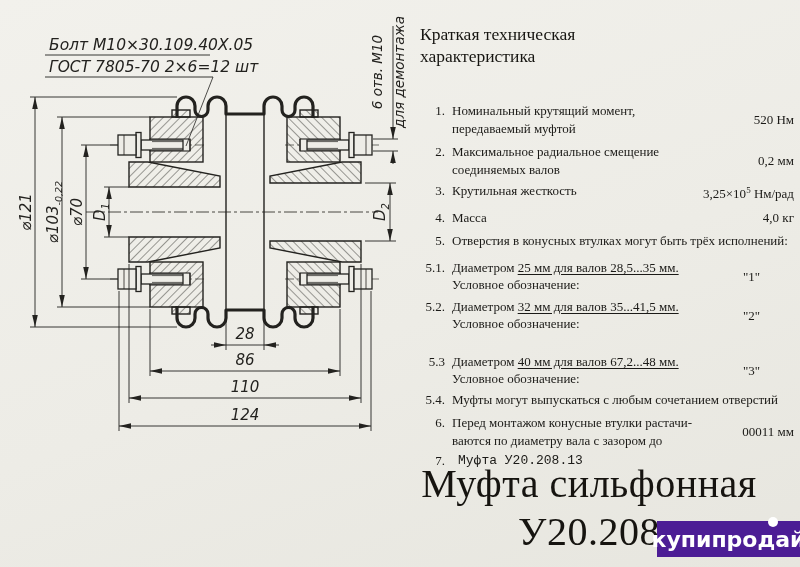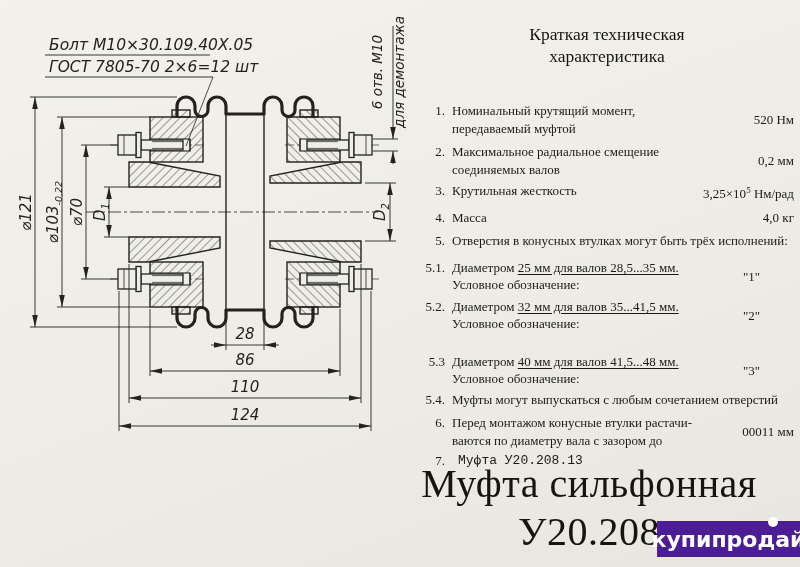--- a/index.html
+++ b/index.html
@@ -6,21 +6,21 @@
   body{
     width:800px;height:567px;position:relative;overflow:hidden;
     background:linear-gradient(160deg,#f2f1ec 0%,#edece6 55%,#e7e6df 100%);
     font-family:"Liberation Serif", serif;color:#1b1a17;
   }
   
   #drawing{position:absolute;left:0;top:0;width:420px;height:470px;}
   
   #specs{position:absolute;left:420px;top:0;width:374px;}
   .specs-title{
-    margin-top:23px;text-align:center;font-size:17.5px;line-height:22px;
+    margin-top:23px;font-size:17.5px;line-height:22px;
     white-space:pre-line;color:#161511;
   }
   .items{margin-top:35px;padding-left:2px;}
   .row{display:flex;font-size:13px;line-height:17.5px;}
   .row .num{flex:0 0 30px;text-align:right;padding-right:7px;box-sizing:border-box;white-space:nowrap;}
   .row .txt{flex:1 1 auto;white-space:pre-line;}
   .row .txt.nowrap{white-space:nowrap;}
   .row .val{flex:0 0 auto;white-space:nowrap;align-self:center;padding-left:6px;text-align:right;}
   .row .val.q{padding-right:34px;}
   .row .val.bottomline{align-self:flex-end;font-family:Liberation Mono, monospace;}
@@ -259,21 +259,21 @@
     </div>
 
     <div class="row mb2">
       <span class="num">5.2.</span>
       <span class="txt"><span>Диаметром </span><span class="u">32 мм для валов 35...41,5 мм.</span><br><span>Условное обозначение:</span></span>
       <span class="val q">"2"</span>
     </div>
 
     <div class="row mb3">
       <span class="num">5.3</span>
-      <span class="txt"><span>Диаметром </span><span class="u">40 мм для валов 41,5...48 мм.</span><br><span>Условное обозначение:</span></span>
+      <span class="txt"><span>Диаметром </span><span class="u">40 мм для валов 67,2...48 мм.</span><br><span>Условное обозначение:</span></span>
       <span class="val q">"3"</span>
     </div>
 
     <div class="row mb6">
       <span class="num">5.4.</span>
       <span class="txt nowrap">Муфты могут выпускаться с любым сочетанием отверстий</span>
     </div>
 
     <div class="row mb3">
       <span class="num">6.</span>

